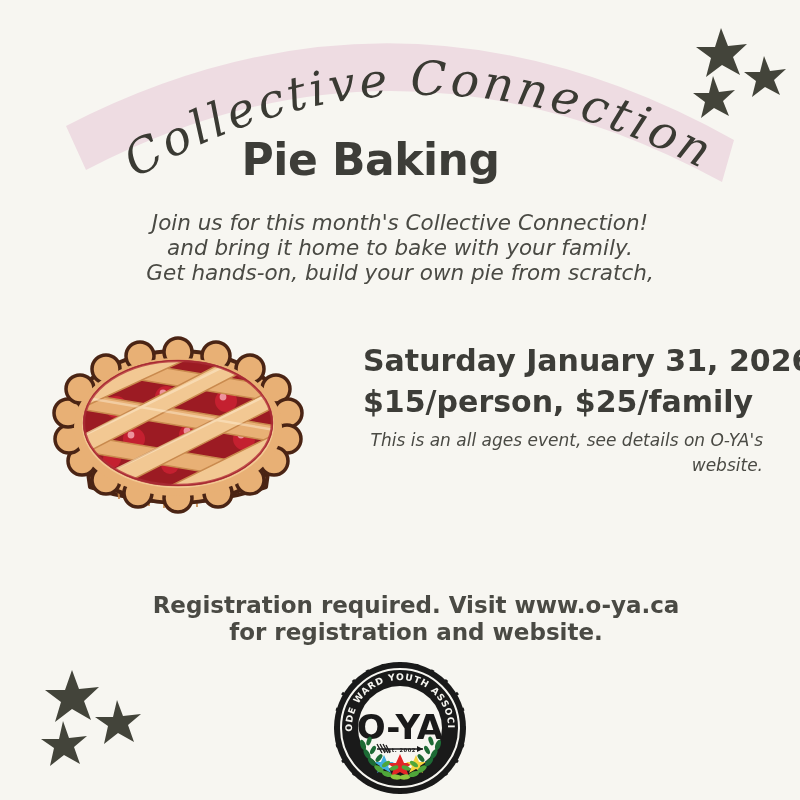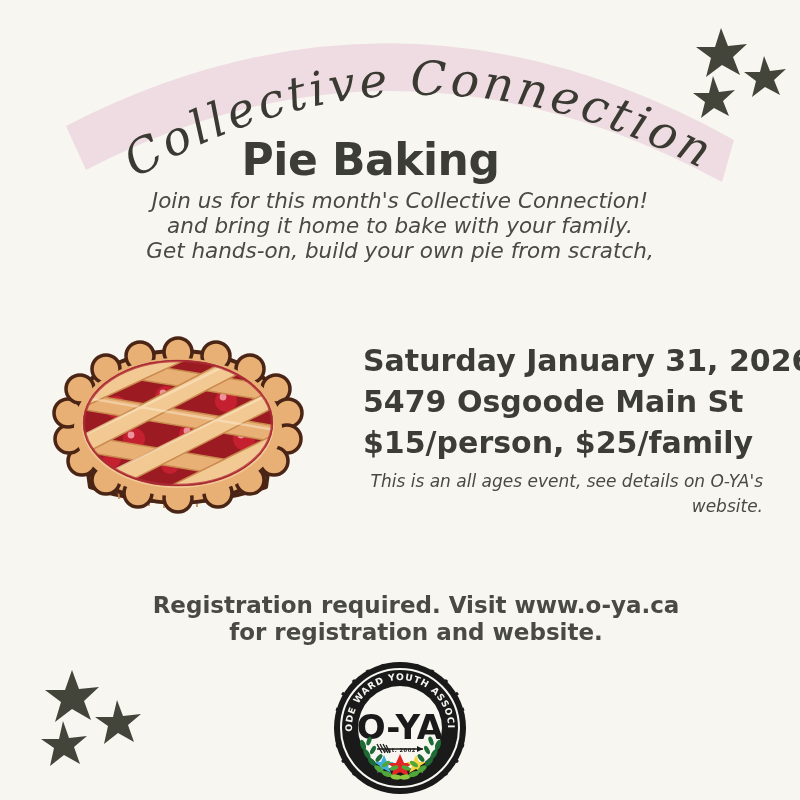--- a/index.html
+++ b/index.html
@@ -49,21 +49,21 @@
     font-weight: bold;
     font-size: 44px;
     letter-spacing: -0.5px;
     color: #3D3D38;
   }
 
   
   .intro {
     position: absolute;
     left: 0;
-    top: 188px;
+    top: 210px;
     width: 800px;
     text-align: center;
     font-family: "DejaVu Sans", sans-serif;
     font-style: italic;
     font-size: 21.5px;
     line-height: 25px;
     color: #4A4A44;
   }
   .intro div { white-space: nowrap; }
 
@@ -259,21 +259,20 @@
           <path d="M 66 140 L 266 42"></path>
         </g>
       </g>
 
       <ellipse cx="140" cy="88" rx="94" ry="62" fill="none" stroke="#B3303A" stroke-width="2.5" opacity="0.8"></ellipse>
     </svg>
   </div>
 
   <div class="details">
     <div class="line">Saturday January 31, 2026</div>
-    <div class="line">5479 Osgoode Main St</div>
     <div class="line">$15/person, $25/family</div>
     <div class="note">This is an all ages event, see details on O-YA's website.</div>
   </div>
 
   <div class="registration">
     <div>Registration required. Visit www.o-ya.ca</div>
     <div>for registration and website.</div>
   </div>
 
   <div class="stars bottom-left">

